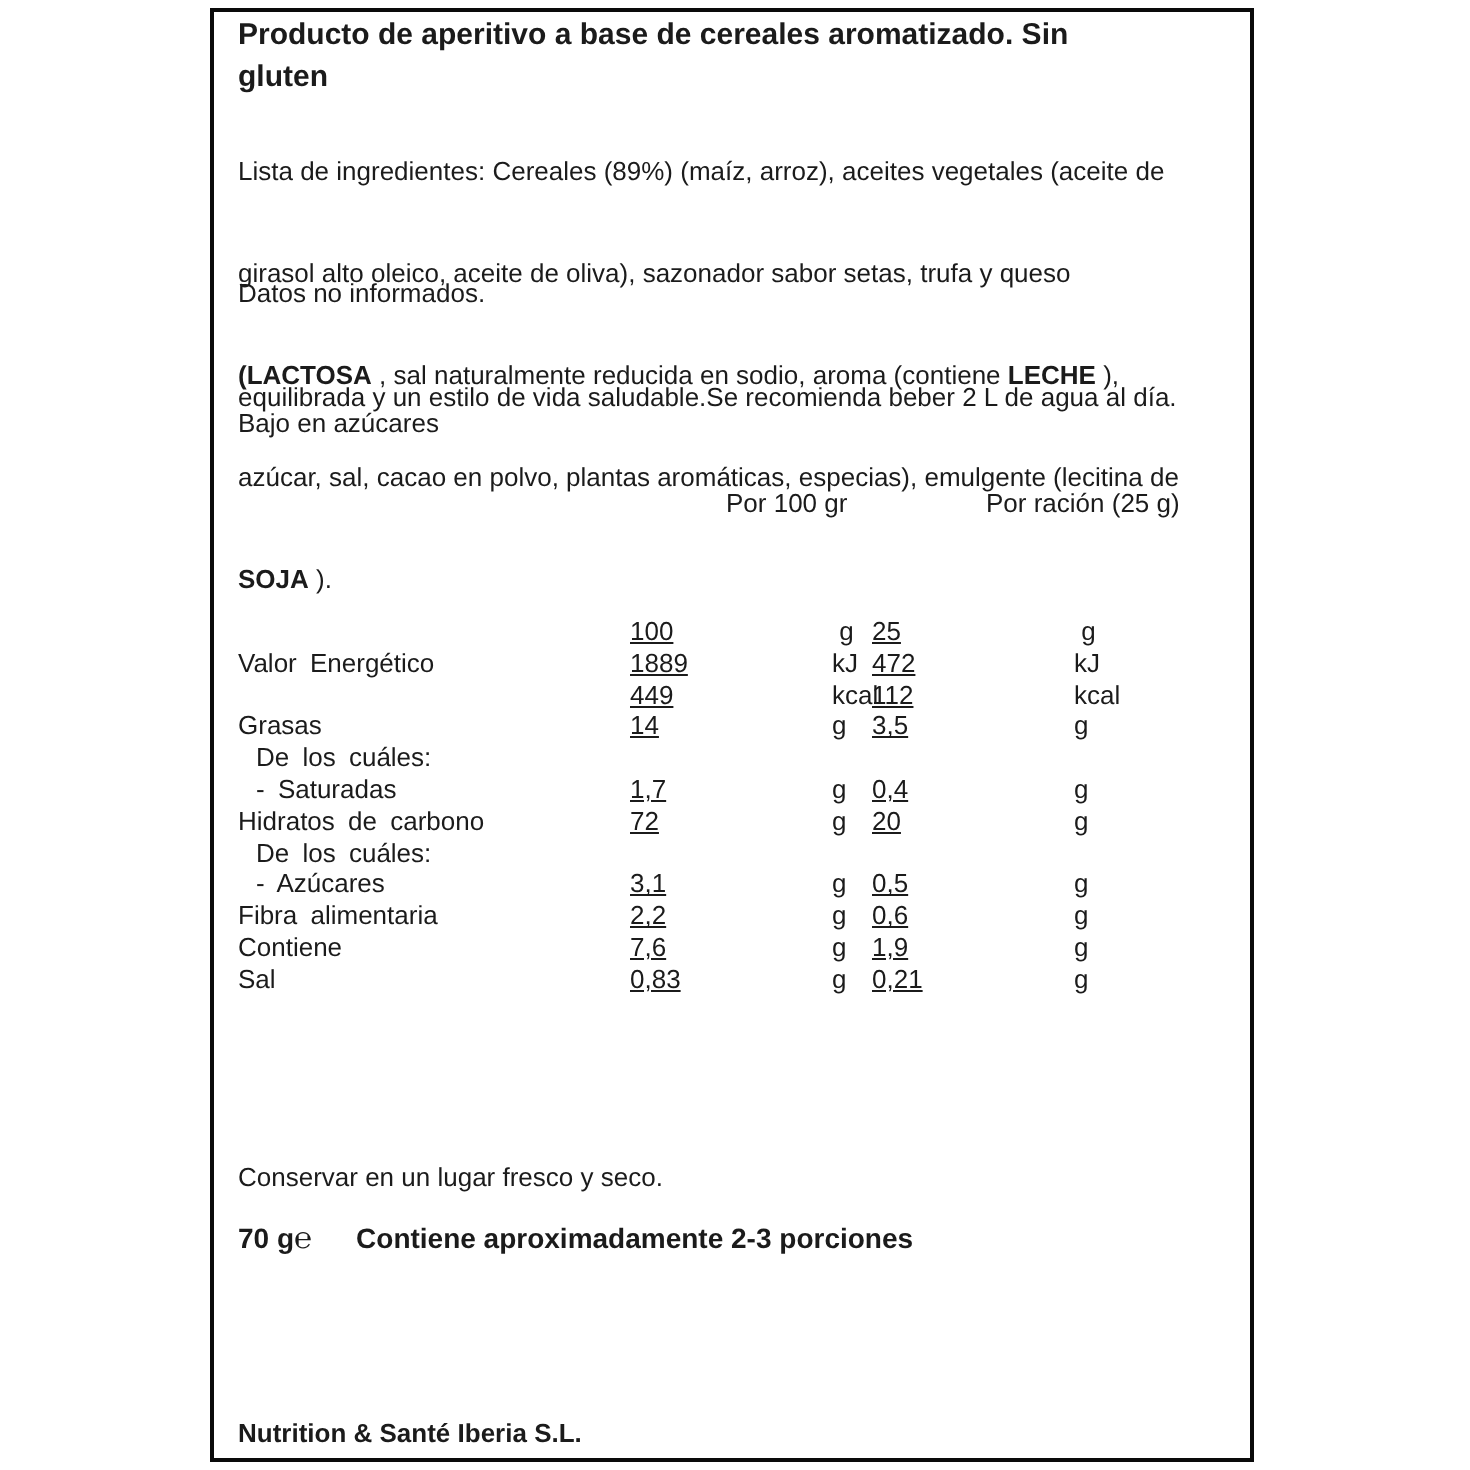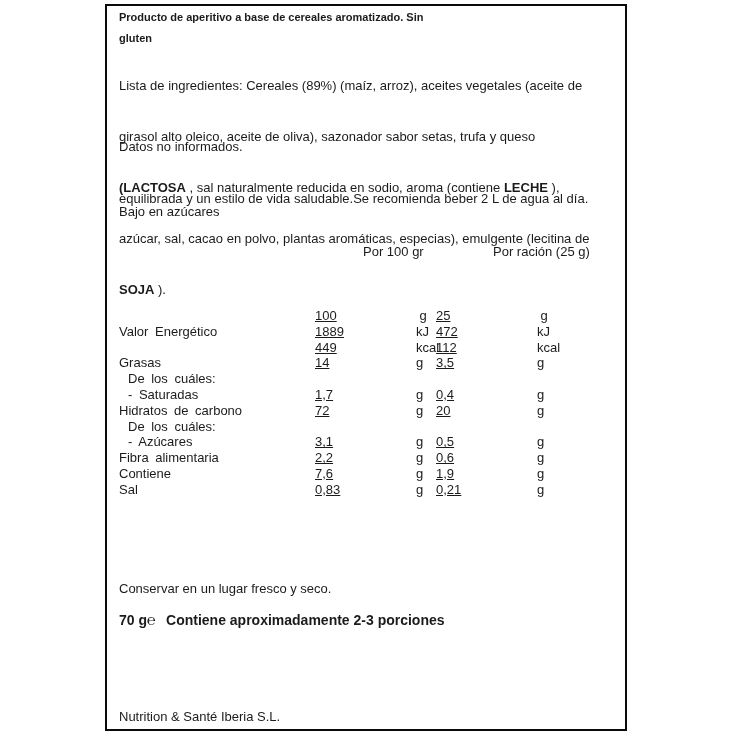--- a/index.html
+++ b/index.html
@@ -24,21 +24,21 @@
     height: 727px;
     box-sizing: border-box;
     border: 2px solid #0a0a0a;
     background: #ffffff;
   }
   .abs { position: absolute; }
   .title {
     left: 12px;
     top: 0px;
     padding-top: 1px;
-    font-size: 11px;
+    font-size: 15px;
     font-weight: bold;
     line-height: 21px;
     white-space: pre;
   }
   .body-text {
     font-size: 13px;
     line-height: 17px;
     white-space: pre;
   }
   .ingredients { left: 12px; top: 37px; }
@@ -76,24 +76,24 @@
   .conservar { left: 12px; top: 574px; }
   .porciones {
     left: 12px;
     top: 604px;
     font-size: 14px;
     line-height: 19px;
     white-space: pre;
   }
   .porciones .weight { font-weight: bold; }
   .porciones .esign { font-weight: normal; font-size: 15px; }
-  .porciones .servings { font-weight: bold; margin-left: 10px; }
+  .porciones .servings { font-weight: bold; margin-left: 22px; }
 
   .footer { left: 12px; top: 657px; font-size: 13px; line-height: 21.5px; white-space: pre; }
-  .footer .name { font-weight: normal; }
+  .footer .name { font-weight: bold; }
 </style>
 </head>
 <body>
 
 <div class="canvas">
   <div class="label-box">
 
     <div class="abs title"><span>Producto de aperitivo a base de cereales aromatizado. Sin</span><br><span>gluten</span></div>
 
     <div class="abs body-text ingredients">

